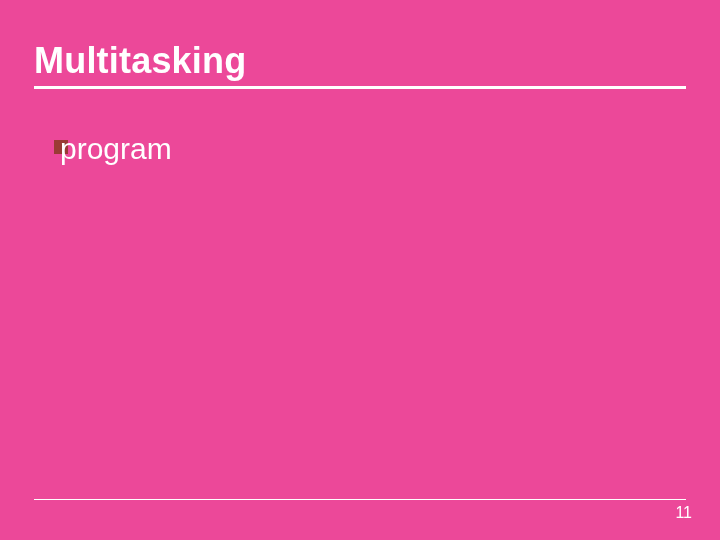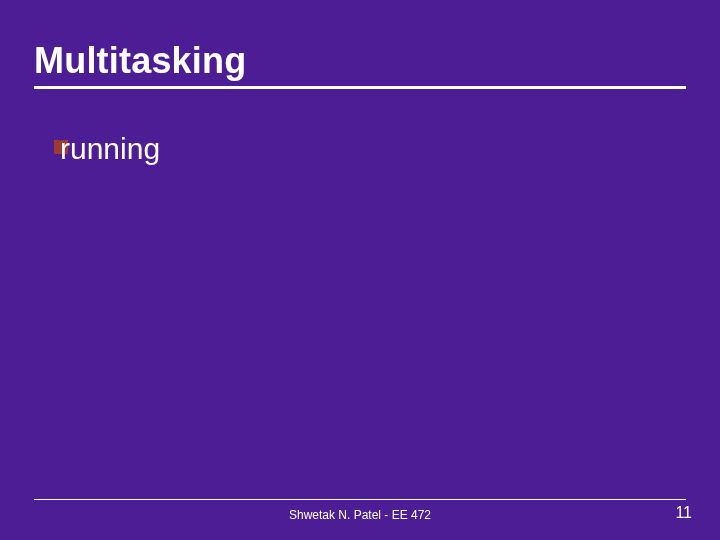--- a/index.html
+++ b/index.html
@@ -1,20 +1,20 @@
 <!DOCTYPE html>
 <html><head>
 <meta charset="utf-8">
 <style>
   * { margin: 0; padding: 0; box-sizing: border-box; }
   html, body { width: 720px; height: 540px; background: #000; overflow: hidden; }
   .slide {
     width: 720px;
     height: 540px;
-    background: #4c1d95;
+    background: #ec4899;
     position: relative;
     font-family: Arial, "Helvetica Neue", Helvetica, sans-serif;
     color: #fff;
   }
   .title-block {
     position: absolute;
     left: 34px;
     top: 40px;
     width: 652px;
   }
@@ -91,22 +91,21 @@
 
   <div class="title-block">
     <div class="title-text">Multitasking</div>
     <div class="title-underline"></div>
   </div>
 
   <div class="body-block">
     <div class="bullet-row">
       <div class="bullet-icon"></div>
       <div class="bullet-text-wrap">
-        <div class="bullet-continuation">running</div>
+        <div class="bullet-continuation">program</div>
       </div>
     </div>
   </div>
 
   <div class="footer-line"></div>
-  <div class="footer-center">Shwetak N. Patel - EE 472</div>
   <div class="footer-right">11</div>
 
 </div>
 
 </body></html>

